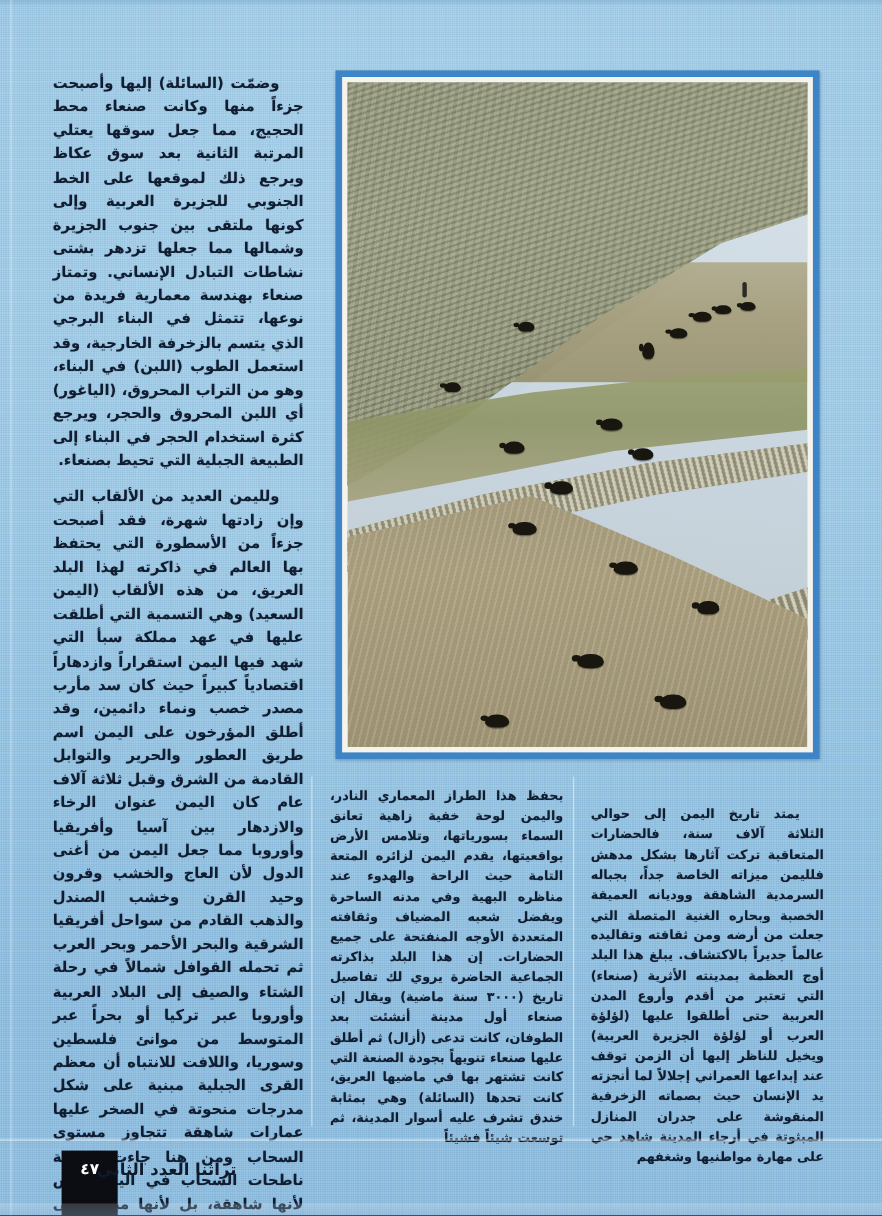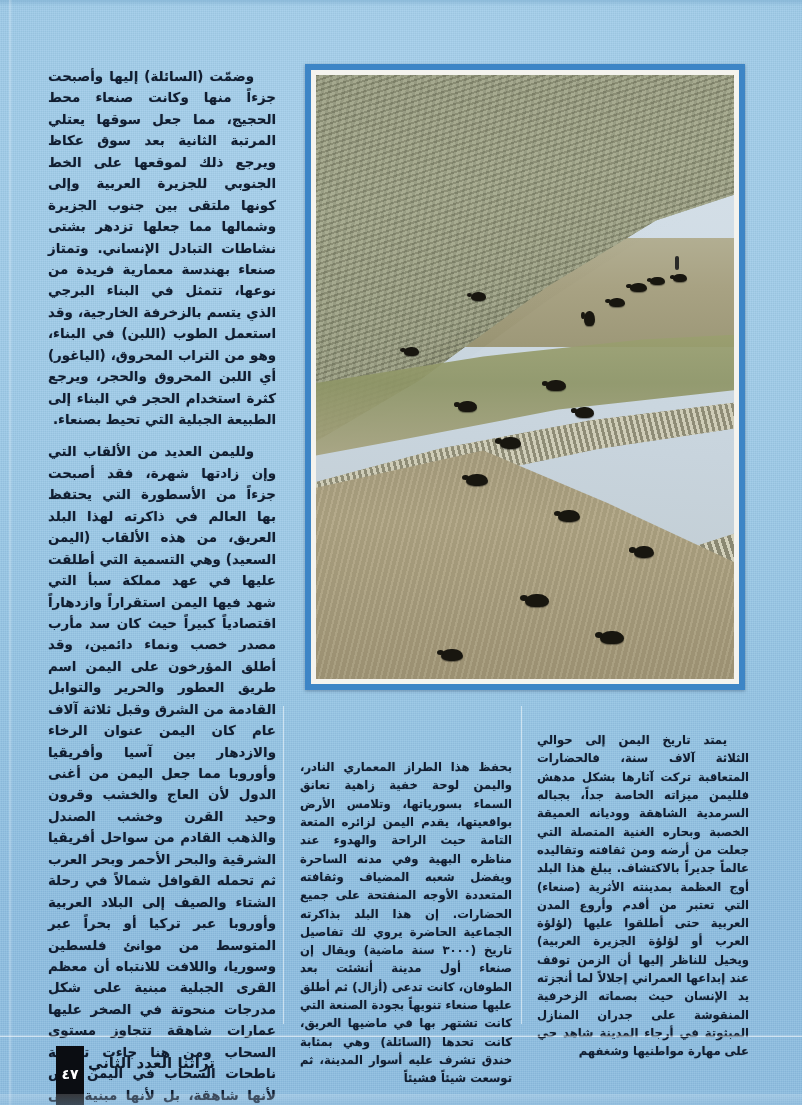--- a/index.html
+++ b/index.html
@@ -187,21 +187,20 @@
   .col-left {
     left: 48px; top: 66px;
     width: 228px;
     font-size: 13.4px;
   }
   
   .col-mid {
     left: 300px; top: 714px;
     width: 212px;
     font-size: 11.6px;
-    margin-top: 44px;
   }
   
   .col-right {
     left: 537px; top: 731px;
     width: 212px;
     font-size: 11.6px;
   }
   .col-mid p, .col-right p { line-height: 1.58; margin-bottom: 9px; }
 
   .vsep {
@@ -215,27 +214,27 @@
   
   .footer-rule {
     position: absolute;
     left: 0; top: 1036px;
     width: 802px; height: 1px;
     background: rgba(255,255,255,0.45);
   }
   .page-box {
     position: absolute;
     left: 56px; top: 1046px;
-    width: 28px; height: 59px;
+    width: 51px; height: 59px;
     background: #0b0d12;
     color: #ffffff;
     display: flex;
     align-items: flex-start;
     justify-content: center;
-    padding-top: 20px;
+    padding-top: 9px;
     box-sizing: border-box;
     font-size: 14px;
     font-weight: 700;
     letter-spacing: 0.5px;
   }
   .footer-label {
     position: absolute;
     left: 88px; top: 1054px;
     font-size: 15px;
     font-weight: 700;

